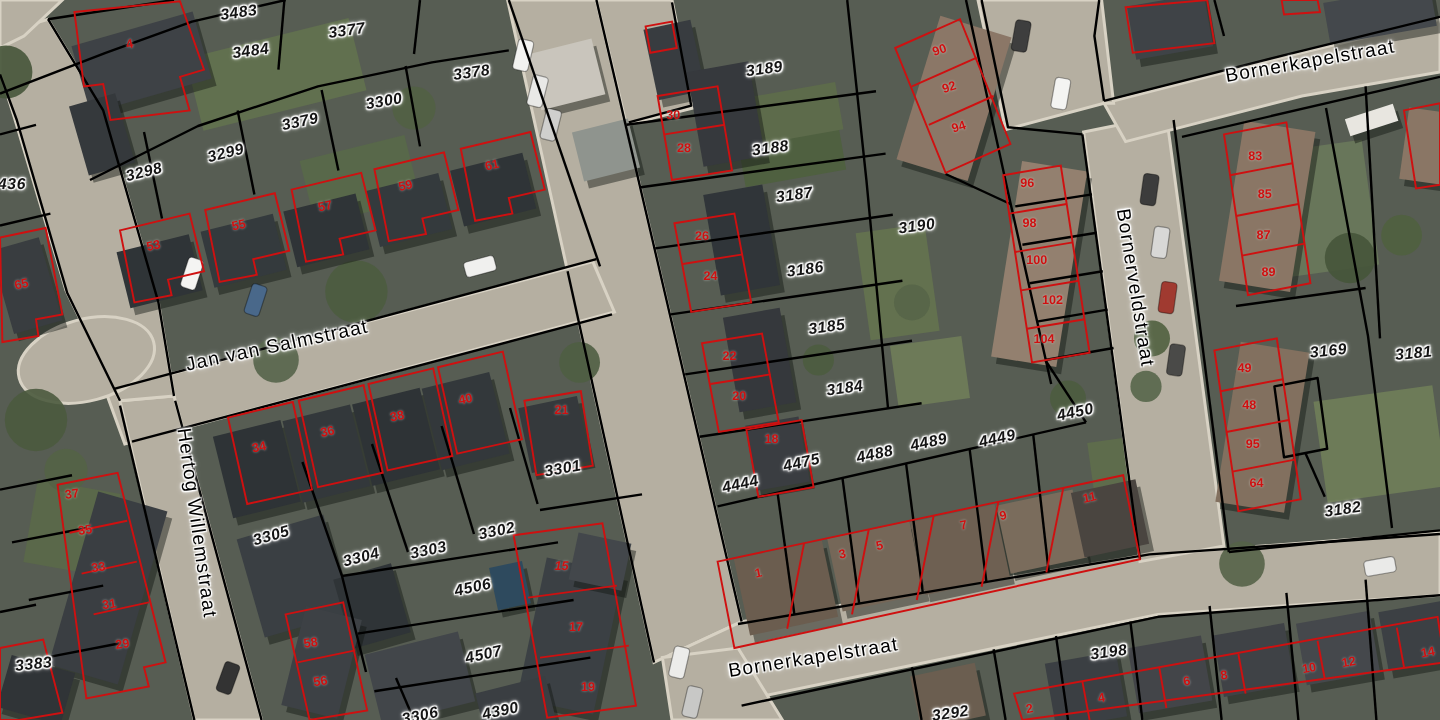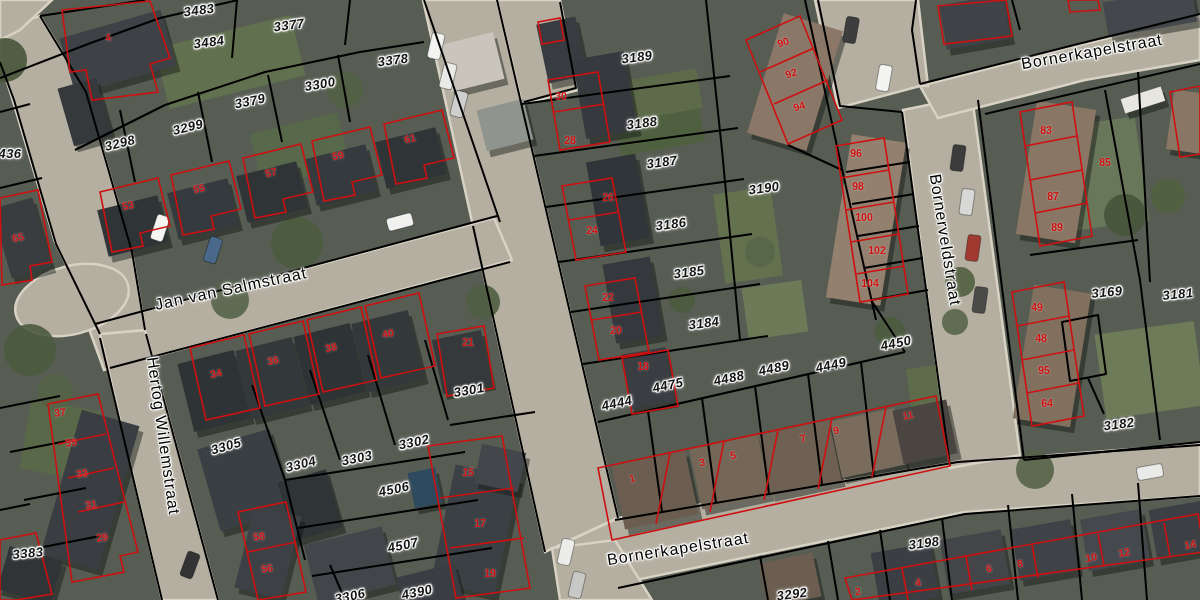--- a/index.html
+++ b/index.html
@@ -371,22 +371,22 @@
       <div class="lbl house-number" style="left: 271px; top: 172px; transform: translate(-50%, -50%) rotate(-12deg);">57</div>
       <div class="lbl house-number" style="left: 338px; top: 155px; transform: translate(-50%, -50%) rotate(-12deg);">59</div>
       <div class="lbl house-number" style="left: 410px; top: 138px; transform: translate(-50%, -50%) rotate(-12deg);">61</div>
       <div class="lbl house-number" style="left: 18px; top: 237px; transform: translate(-50%, -50%) rotate(-12deg);">65</div>
       <div class="lbl house-number" style="left: 216px; top: 373px; transform: translate(-50%, -50%) rotate(-12deg);">34</div>
       <div class="lbl house-number" style="left: 273px; top: 360px; transform: translate(-50%, -50%) rotate(-12deg);">36</div>
       <div class="lbl house-number" style="left: 331px; top: 347px; transform: translate(-50%, -50%) rotate(-12deg);">38</div>
       <div class="lbl house-number" style="left: 388px; top: 333px; transform: translate(-50%, -50%) rotate(-12deg);">40</div>
       <div class="lbl house-number" style="left: 468px; top: 342px; transform: translate(-50%, -50%) rotate(0deg);">21</div>
       <div class="lbl house-number" style="left: 561px; top: 96px; transform: translate(-50%, -50%) rotate(0deg);">30</div>
-      <div class="lbl house-number" style="left: 570px; top: 140px; transform: translate(-50%, -50%) rotate(0deg);">28</div>
-      <div class="lbl house-number" style="left: 585px; top: 197px; transform: translate(-50%, -50%) rotate(0deg); margin-left: 23px;">26</div>
+      <div class="lbl house-number" style="left: 570px; top: 124px; transform: translate(-50%, -50%) rotate(0deg);">28</div>
+      <div class="lbl house-number" style="left: 585px; top: 197px; transform: translate(-50%, -50%) rotate(0deg);">26</div>
       <div class="lbl house-number" style="left: 592px; top: 230px; transform: translate(-50%, -50%) rotate(0deg);">24</div>
       <div class="lbl house-number" style="left: 608px; top: 297px; transform: translate(-50%, -50%) rotate(0deg);">22</div>
       <div class="lbl house-number" style="left: 616px; top: 330px; transform: translate(-50%, -50%) rotate(0deg);">20</div>
       <div class="lbl house-number" style="left: 643px; top: 366px; transform: translate(-50%, -50%) rotate(0deg);">18</div>
       <div class="lbl house-number" style="left: 468px; top: 472px; transform: translate(-50%, -50%) rotate(0deg); font-style: italic;">15</div>
       <div class="lbl house-number" style="left: 480px; top: 523px; transform: translate(-50%, -50%) rotate(0deg);">17</div>
       <div class="lbl house-number" style="left: 490px; top: 573px; transform: translate(-50%, -50%) rotate(0deg);">19</div>
       <div class="lbl house-number" style="left: 71px; top: 442px; transform: translate(-50%, -50%) rotate(-8deg);">35</div>
       <div class="lbl house-number" style="left: 82px; top: 473px; transform: translate(-50%, -50%) rotate(-8deg);">33</div>
       <div class="lbl house-number" style="left: 91px; top: 504px; transform: translate(-50%, -50%) rotate(-8deg);">31</div>
@@ -396,21 +396,21 @@
       <div class="lbl house-number" style="left: 267px; top: 568px; transform: translate(-50%, -50%) rotate(-8deg);">56</div>
       <div class="lbl house-number" style="left: 783px; top: 42px; transform: translate(-50%, -50%) rotate(-18deg);">90</div>
       <div class="lbl house-number" style="left: 791px; top: 73px; transform: translate(-50%, -50%) rotate(-18deg);">92</div>
       <div class="lbl house-number" style="left: 799px; top: 106px; transform: translate(-50%, -50%) rotate(-18deg);">94</div>
       <div class="lbl house-number" style="left: 856px; top: 153px; transform: translate(-50%, -50%) rotate(0deg);">96</div>
       <div class="lbl house-number" style="left: 858px; top: 186px; transform: translate(-50%, -50%) rotate(0deg);">98</div>
       <div class="lbl house-number" style="left: 864px; top: 217px; transform: translate(-50%, -50%) rotate(0deg);">100</div>
       <div class="lbl house-number" style="left: 867px; top: 250px; transform: translate(-50%, -50%) rotate(0deg); margin-left: 10px;">102</div>
       <div class="lbl house-number" style="left: 870px; top: 283px; transform: translate(-50%, -50%) rotate(0deg);">104</div>
       <div class="lbl house-number" style="left: 1046px; top: 130px; transform: translate(-50%, -50%) rotate(0deg);">83</div>
-      <div class="lbl house-number" style="left: 1105px; top: 162px; transform: translate(-50%, -50%) rotate(0deg);">85</div>
+      <div class="lbl house-number" style="left: 1054px; top: 162px; transform: translate(-50%, -50%) rotate(0deg);">85</div>
       <div class="lbl house-number" style="left: 1053px; top: 196px; transform: translate(-50%, -50%) rotate(0deg);">87</div>
       <div class="lbl house-number" style="left: 1057px; top: 227px; transform: translate(-50%, -50%) rotate(0deg);">89</div>
       <div class="lbl house-number" style="left: 1037px; top: 307px; transform: translate(-50%, -50%) rotate(0deg);">49</div>
       <div class="lbl house-number" style="left: 1041px; top: 338px; transform: translate(-50%, -50%) rotate(0deg);">48</div>
       <div class="lbl house-number" style="left: 1044px; top: 370px; transform: translate(-50%, -50%) rotate(0deg);">95</div>
       <div class="lbl house-number" style="left: 1047px; top: 403px; transform: translate(-50%, -50%) rotate(0deg);">64</div>
       <div class="lbl house-number" style="left: 632px; top: 478px; transform: translate(-50%, -50%) rotate(-12deg);">1</div>
       <div class="lbl house-number" style="left: 702px; top: 462px; transform: translate(-50%, -50%) rotate(-12deg);">3</div>
       <div class="lbl house-number" style="left: 733px; top: 455px; transform: translate(-50%, -50%) rotate(-12deg);">5</div>
       <div class="lbl house-number" style="left: 803px; top: 438px; transform: translate(-50%, -50%) rotate(-12deg);">7</div>

